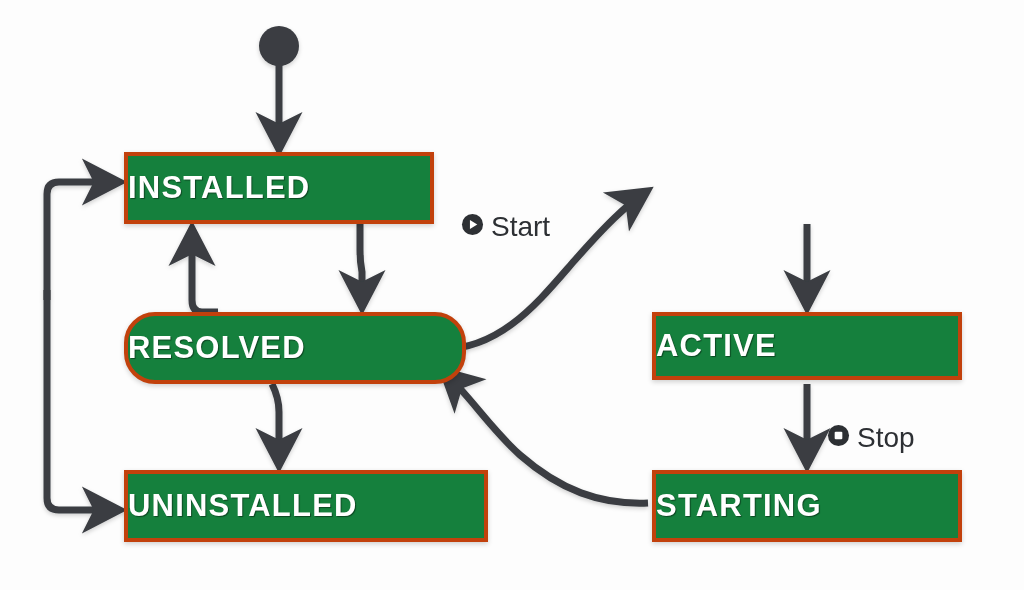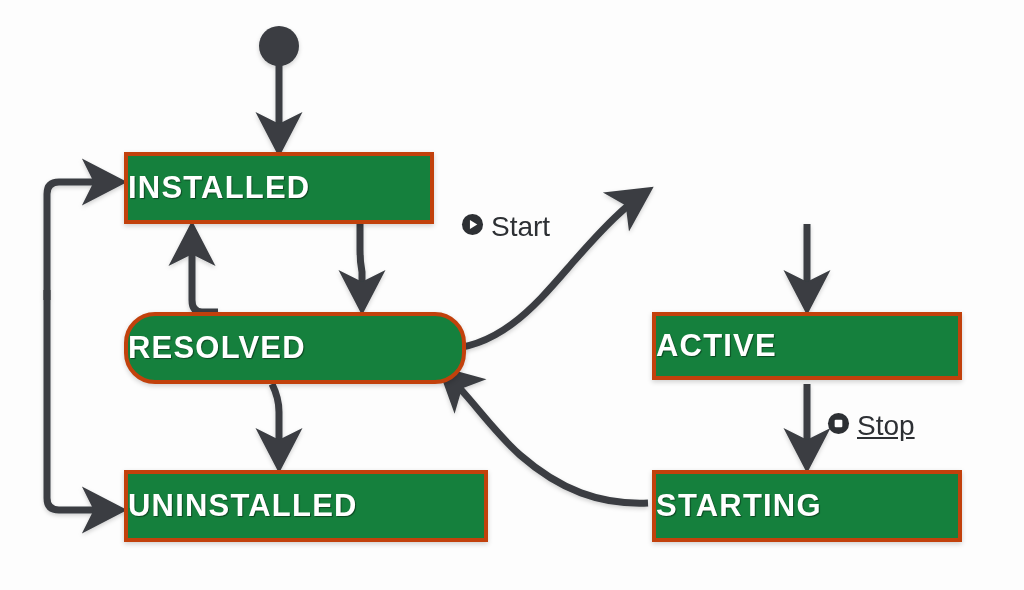--- a/index.html
+++ b/index.html
@@ -116,21 +116,21 @@
   <div class="edge-label" style="left:461px; top:213px;">
     <span>
       <svg class="icon-svg" width="23" height="23" viewBox="0 0 24 24">
         <circle cx="12" cy="12" r="11" fill="#2d3034"></circle>
         <path d="M 9.3 7.2 L 17 12 L 9.3 16.8 Z" fill="#ffffff"></path>
       </svg>
     </span>
     <span class="lbl-text">Start</span>
   </div>
 
-  <div class="edge-label" style="left:827px; top:412px;text-decoration:underline;">
+  <div class="edge-label" style="left:827px; top:424px;">
     <span>
       <svg class="icon-svg" width="23" height="23" viewBox="0 0 24 24">
         <circle cx="12" cy="12" r="11" fill="#2d3034"></circle>
         <rect x="8" y="8" width="8" height="8" rx="1.2" fill="#ffffff"></rect>
       </svg>
     </span>
     <span class="lbl-text">Stop</span>
   </div>
 
 </div>

